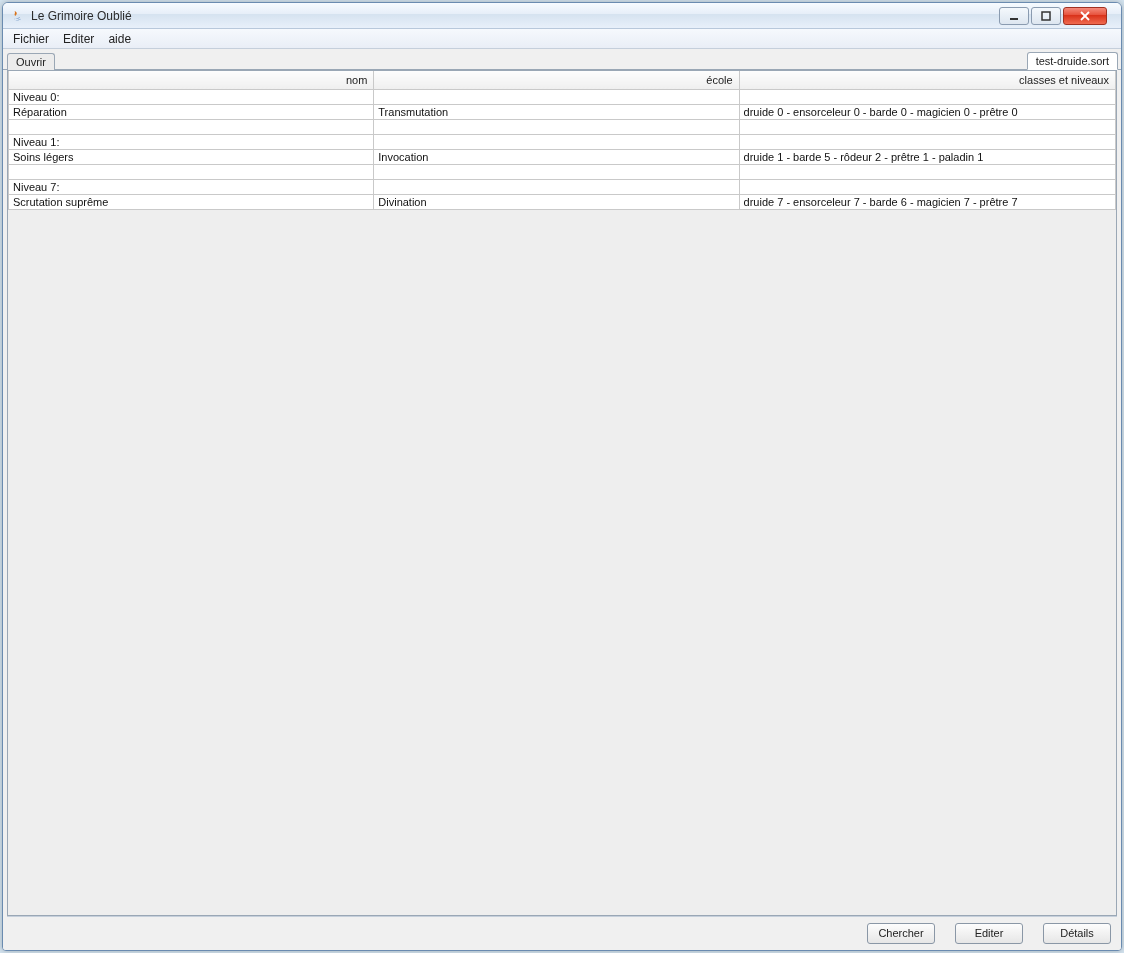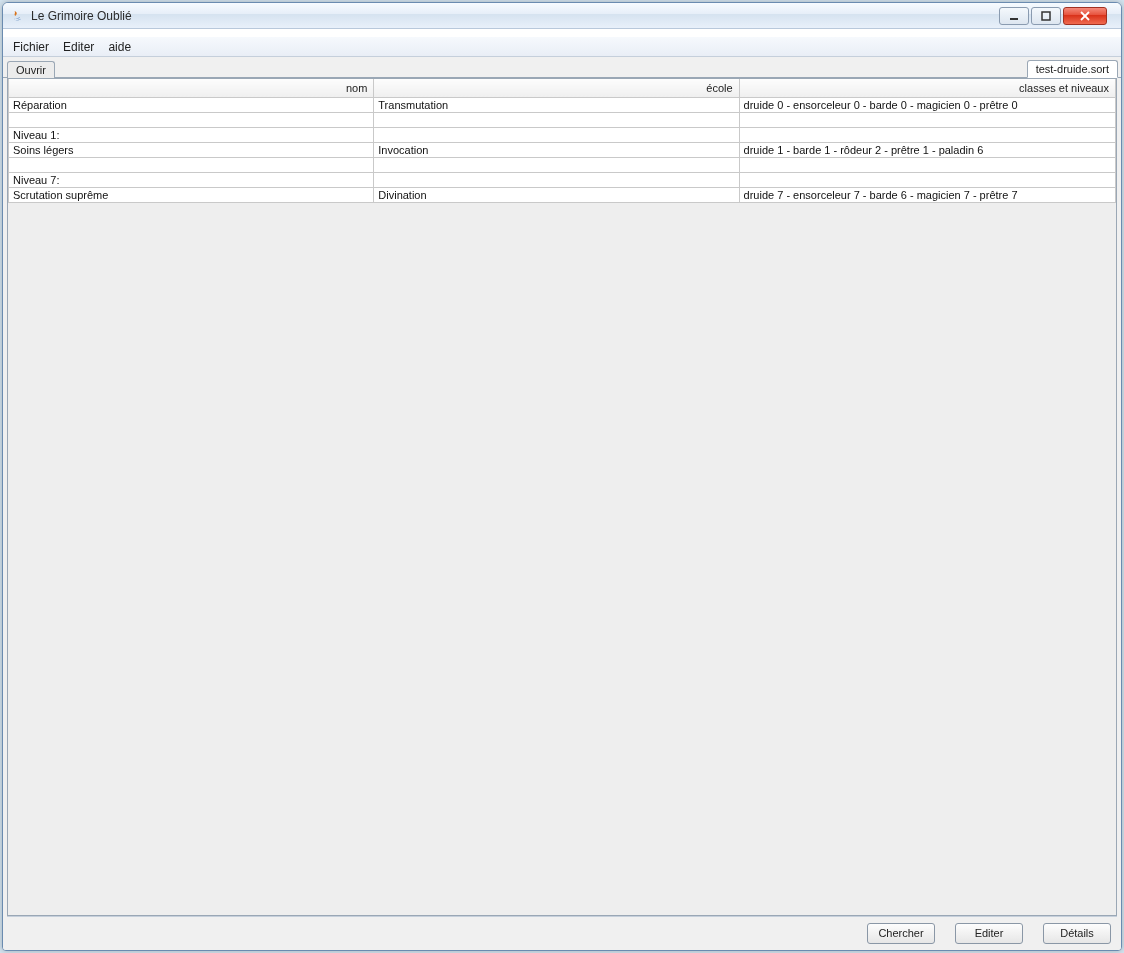--- a/index.html
+++ b/index.html
@@ -57,21 +57,20 @@
     width:44px;
   }
   
   .menubar {
     height:20px;
     background:linear-gradient(to bottom,#f6f9fd,#e9eef6);
     border-bottom:1px solid #c5cfdb;
     display:flex;align-items:center;
     padding:0 4px;
     gap:2px;
-    margin-top:8px;
   }
   .menu-item {
     padding:1px 6px;
     color:#222;
     cursor:pointer;
     font-size:12px;
   }
   
   .tabrow {
     display:flex;
@@ -227,38 +226,43 @@
         </colgroup>
         <thead>
           <tr>
             <th>nom</th>
             <th>école</th>
             <th>classes et niveaux</th>
           </tr>
         </thead>
         <tbody>
           <tr>
+            <td>Niveau 0:</td>
+            <td></td>
+            <td></td>
+          </tr>
+          <tr>
             <td>Réparation</td>
             <td>Transmutation</td>
             <td>druide 0 - ensorceleur 0 - barde 0 - magicien 0 - prêtre 0</td>
           </tr>
           <tr class="spacer">
             <td></td>
             <td></td>
             <td></td>
           </tr>
           <tr>
             <td>Niveau 1:</td>
             <td></td>
             <td></td>
           </tr>
           <tr>
             <td>Soins légers</td>
             <td>Invocation</td>
-            <td>druide 1 - barde 1 - rôdeur 2 - prêtre 1 - paladin 6</td>
+            <td>druide 1 - barde 5 - rôdeur 2 - prêtre 1 - paladin 1</td>
           </tr>
           <tr class="spacer">
             <td></td>
             <td></td>
             <td></td>
           </tr>
           <tr>
             <td>Niveau 7:</td>
             <td></td>
             <td></td>

